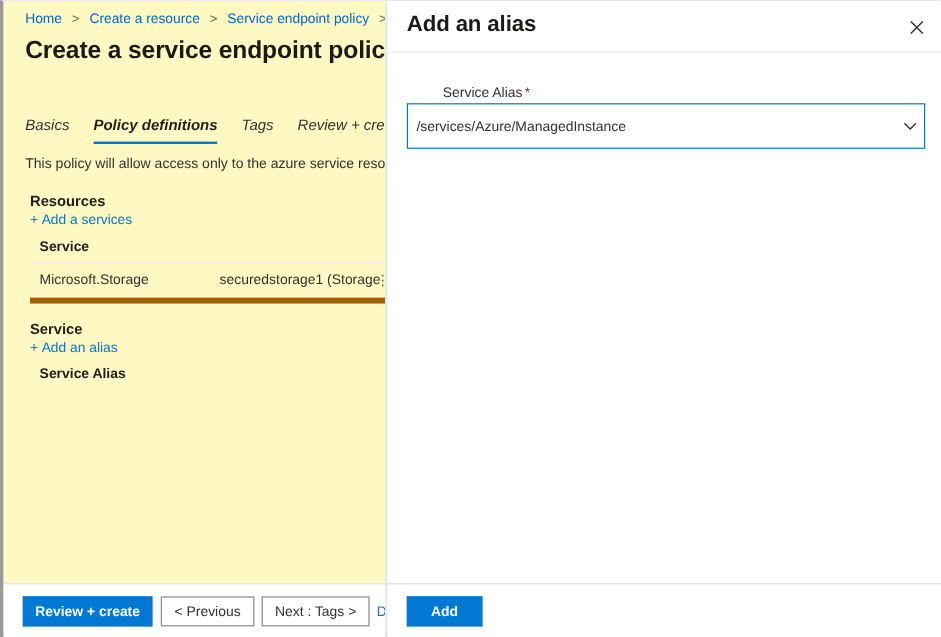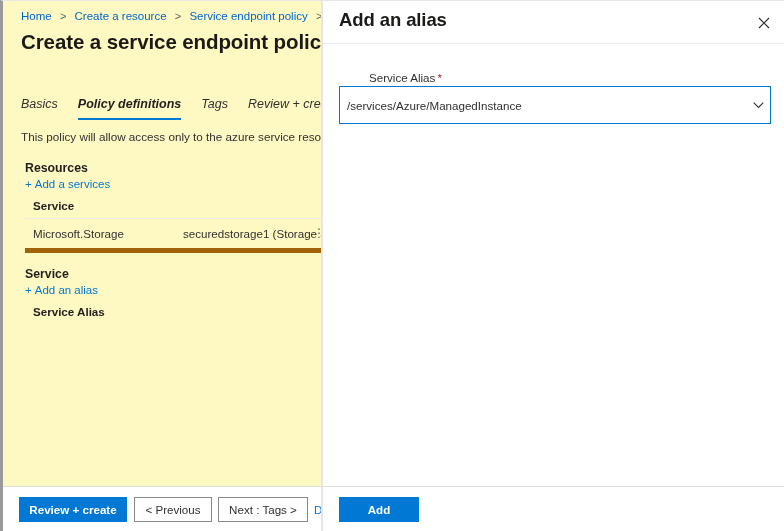--- a/index.html
+++ b/index.html
@@ -265,21 +265,21 @@
     color: #323130;
   }
 
   .right-footer {
     position: absolute;
     left: 0; bottom: 0;
     width: 464px; height: 46px;
     background: #ffffff;
     border-top: 1px solid #e1dfdd;
   }
-  #add-btn { left: 16px; width: 80px; }
+  #add-btn { left: 16px; width: 63px; }
 </style>
 </head>
 <body>
 
 <div id="app">
 
   <div class="left-pane">
 
     <div class="breadcrumb">
       <span class="crumb-link">Home</span>

